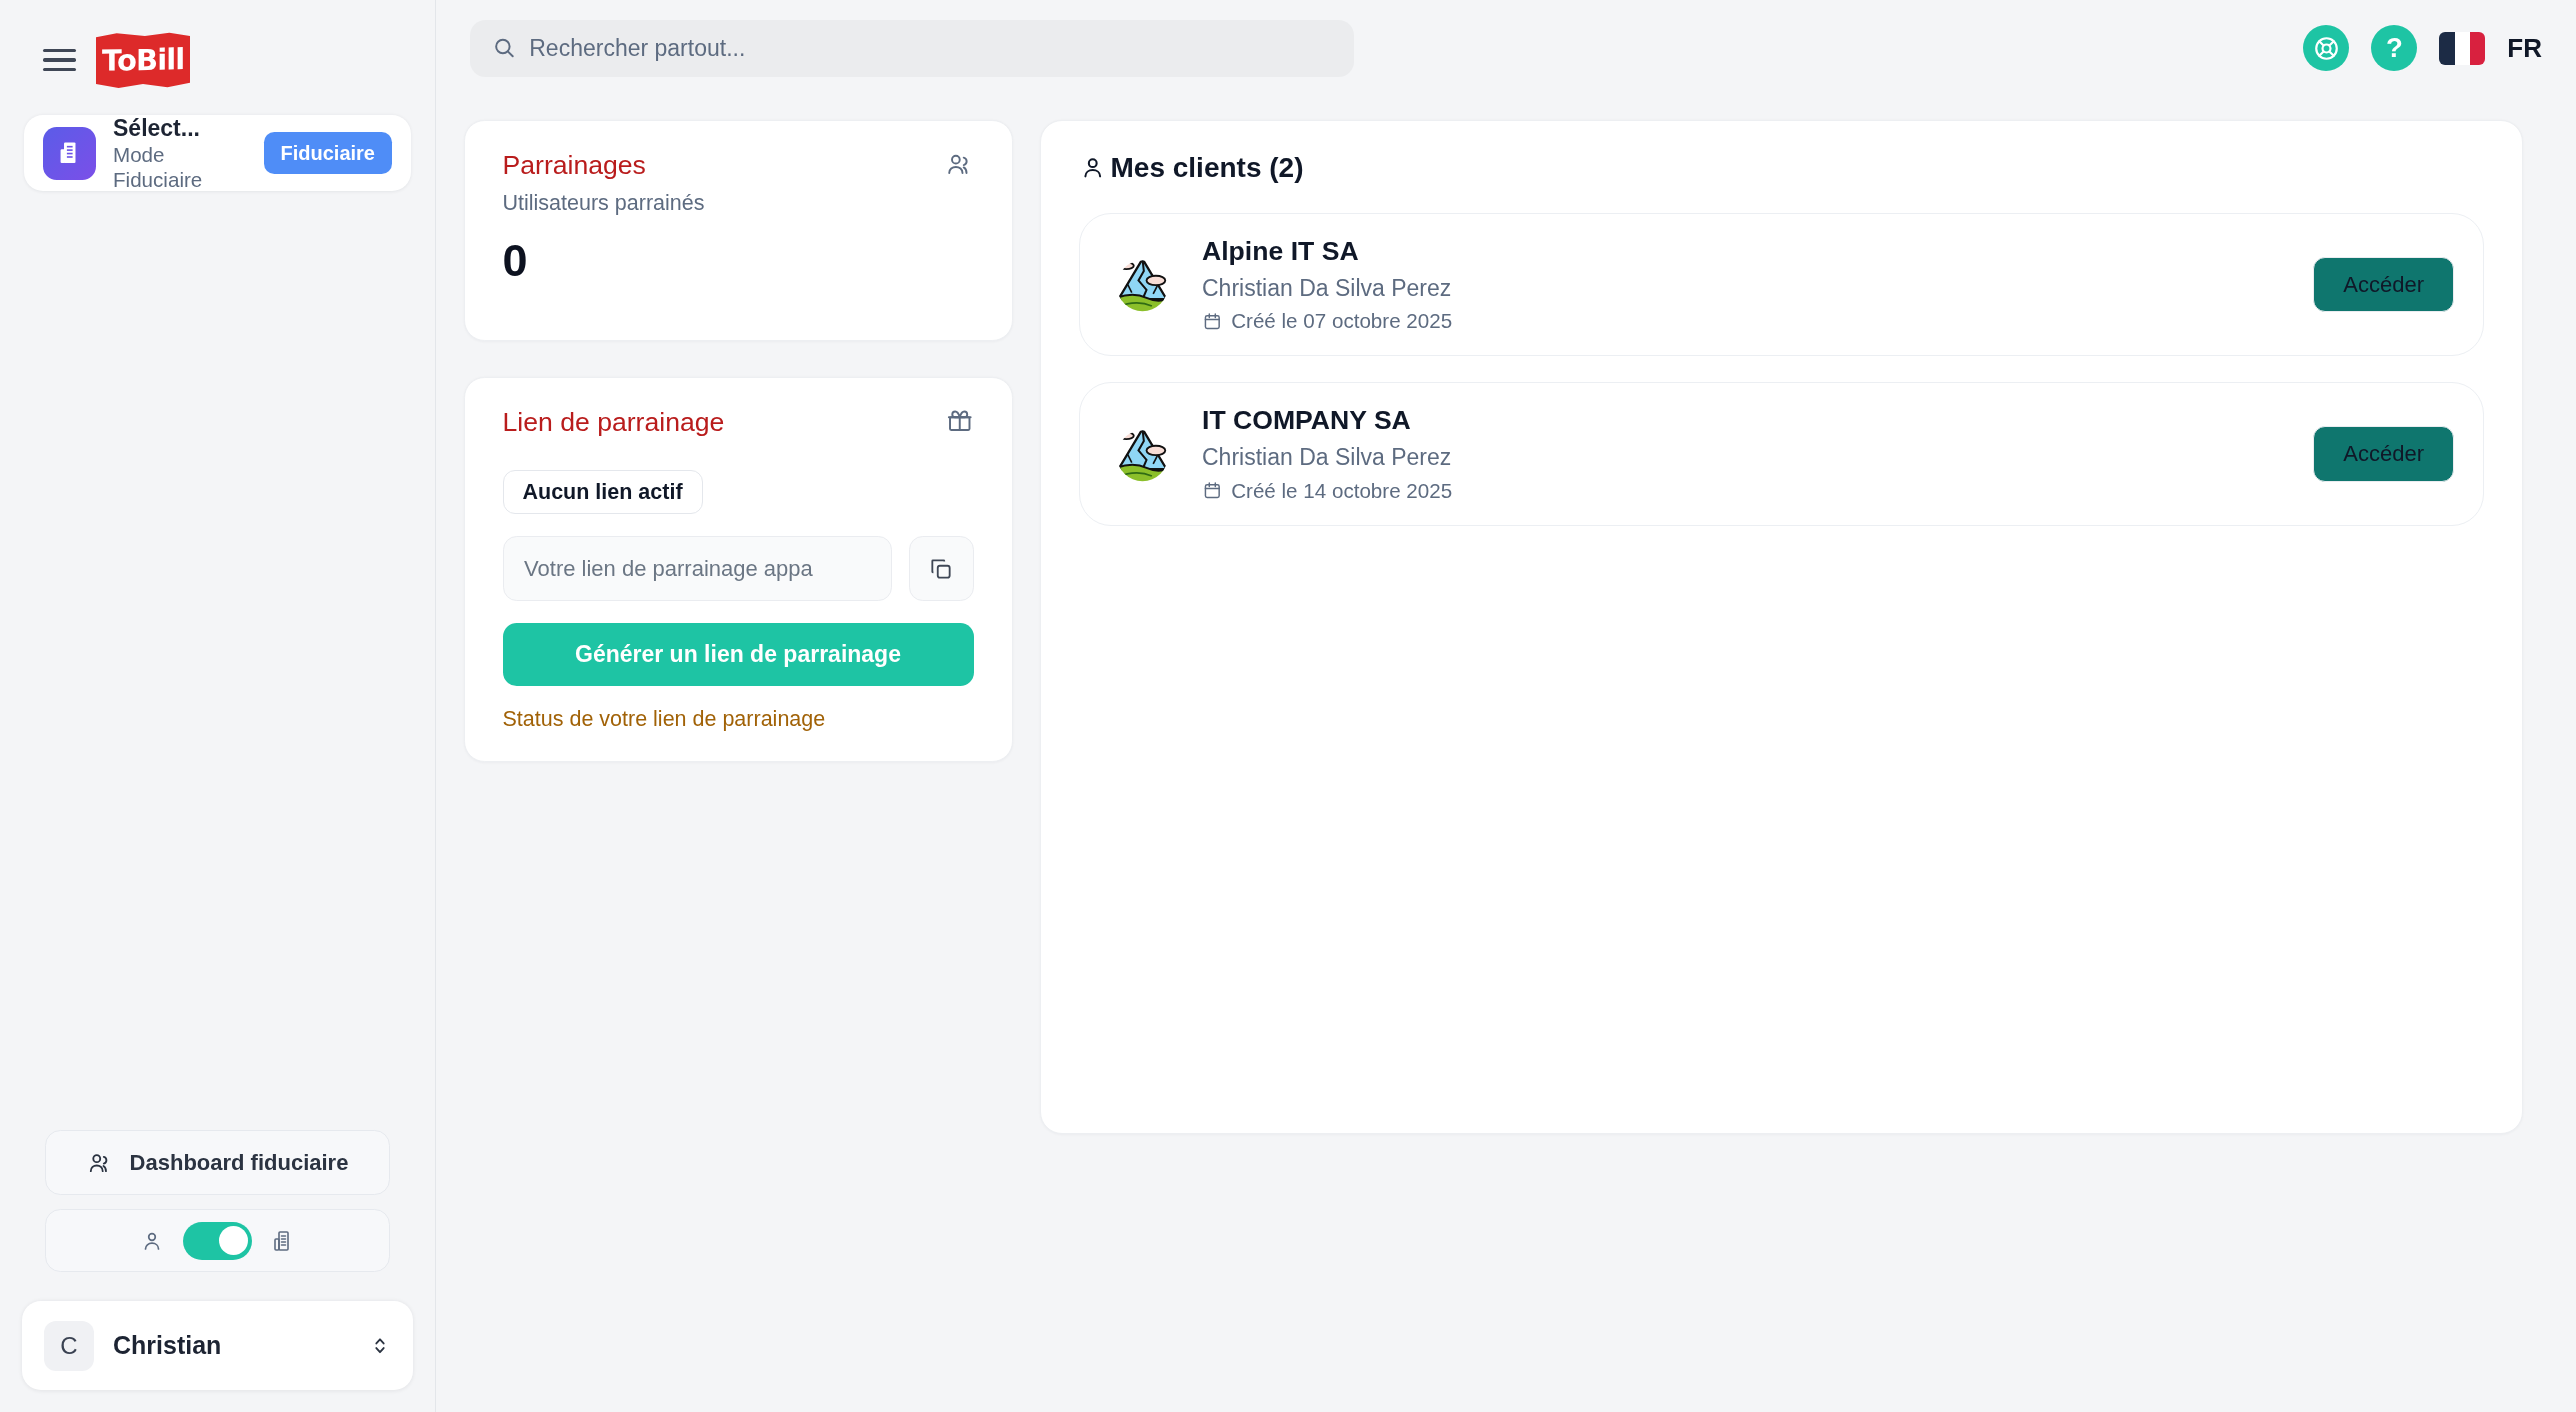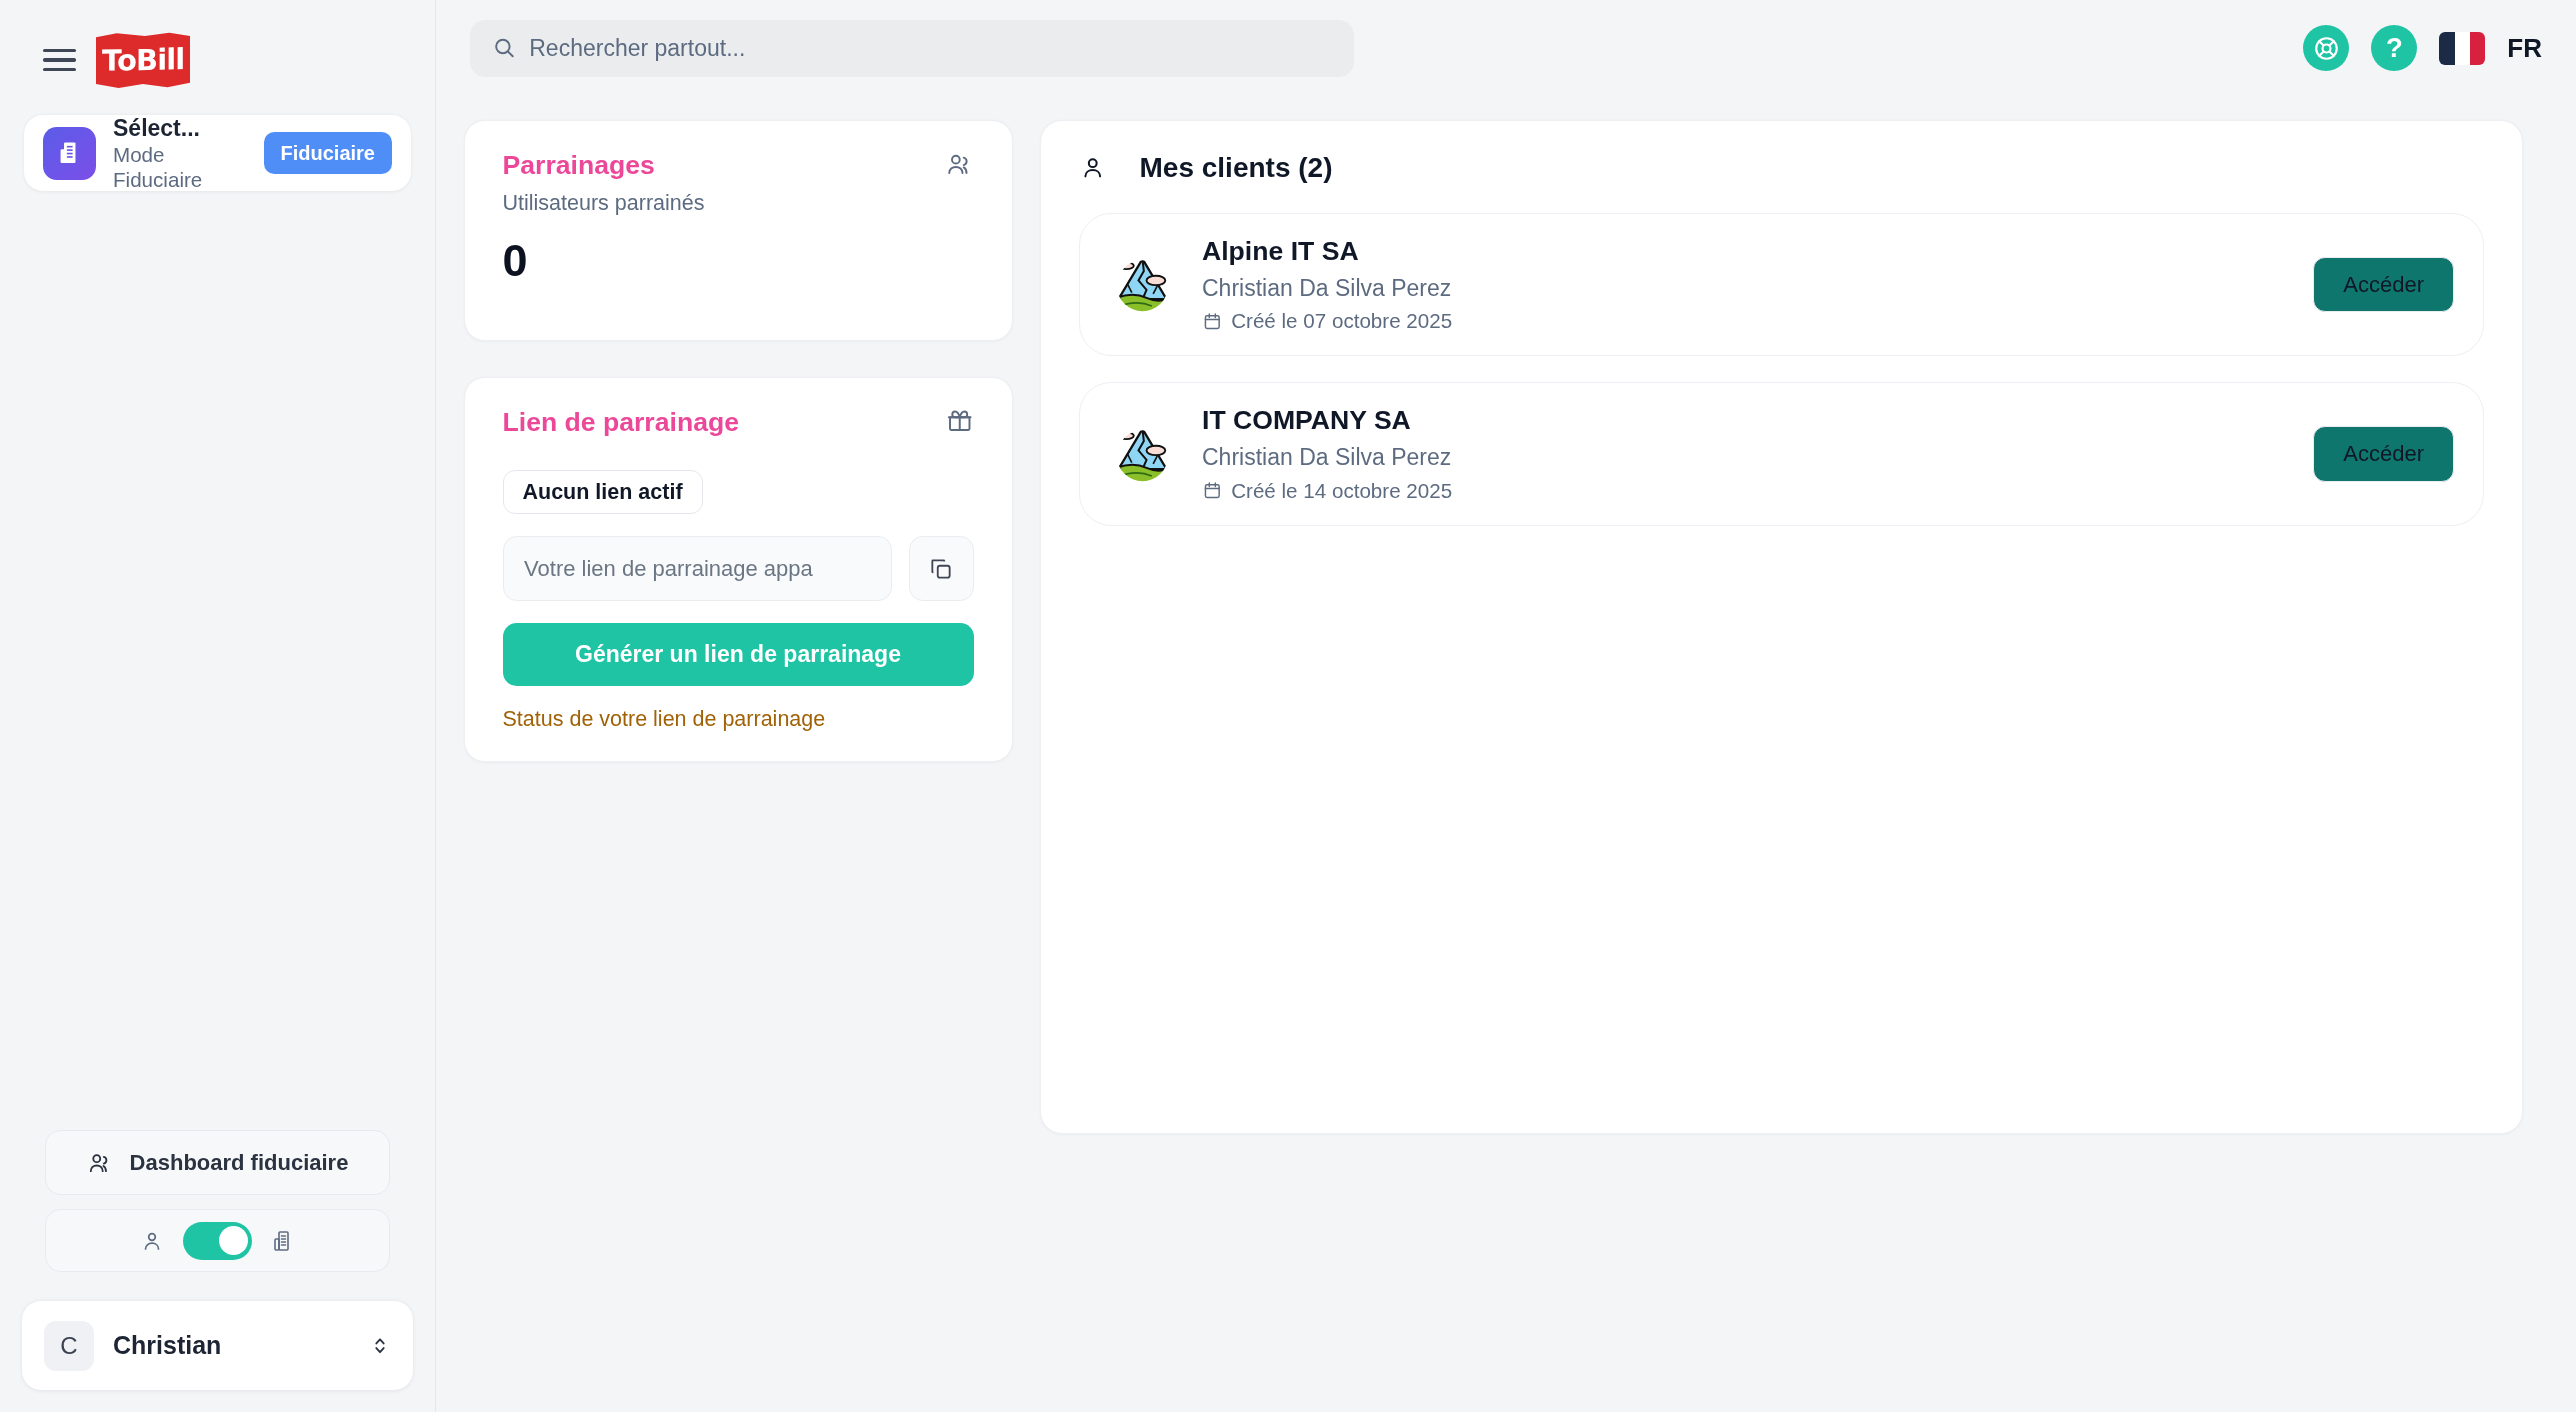--- a/index.html
+++ b/index.html
@@ -140,21 +140,21 @@
   .col-left { width: 549px; flex: 0 0 549px; }
 
   .card {
     background: #fff; border-radius: 20.6px;
     border: 1.7px solid #edeff2;
     box-shadow: 0 0.9px 2.6px rgba(20,25,40,.04);
     padding: 29px 38px;
   }
   .card.parrain { height: 221px; margin-bottom: 36px; }
   .card-head { display: flex; align-items: flex-start; justify-content: space-between; }
-  .card-title { font-size: 26.6px; font-weight: 700; color: #ec4899; }
+  .card-title { font-size: 26.6px; font-weight: 400; color: #b91c1c; }
   .card-sub { font-size: 21.5px; color: #5d6b80; margin-top: 10.3px; }
   .card-value { font-size: 45px; font-weight: bold; color: #0d1220; margin-top: 19px; }
 
   .badge-outline {
     display: inline-block; margin-top: 32px;
     border: 1.7px solid #e4e7ec; border-radius: 12px;
     padding: 8.6px 19px; font-size: 21.5px; font-weight: bold; color: #101828;
     background: #fff;
   }
   .link-row { display: flex; gap: 17px; margin-top: 22px; }
@@ -181,21 +181,21 @@
   }
   .status-note { margin-top: 21px; font-size: 21.5px; color: #a16207; }
 
   .col-right { flex: 1; }
   .clients-panel {
     background: #fff; border-radius: 22px;
     border: 1.7px solid #edeff2;
     box-shadow: 0 0.9px 2.6px rgba(20,25,40,.04);
     min-height: 1014px; padding: 31px 38px;
   }
-  .clients-head { display: flex; align-items: center; gap: 33px; margin-bottom: 29px; }
+  .clients-head { display: flex; align-items: center; gap: 4px; margin-bottom: 29px; }
   .clients-title { font-size: 28px; font-weight: bold; color: #101828; }
   .client-row {
     border: 1.7px solid #eceff3; border-radius: 32px;
     display: flex; align-items: center; gap: 26px;
     padding: 22px 29px; margin-bottom: 26px;
     background: #fff;
   }
   .client-logo { width: 67px; height: 67px; flex: 0 0 67px; }
   .client-info { flex: 1; }
   .client-name { font-size: 26.6px; font-weight: bold; color: #101828; }

